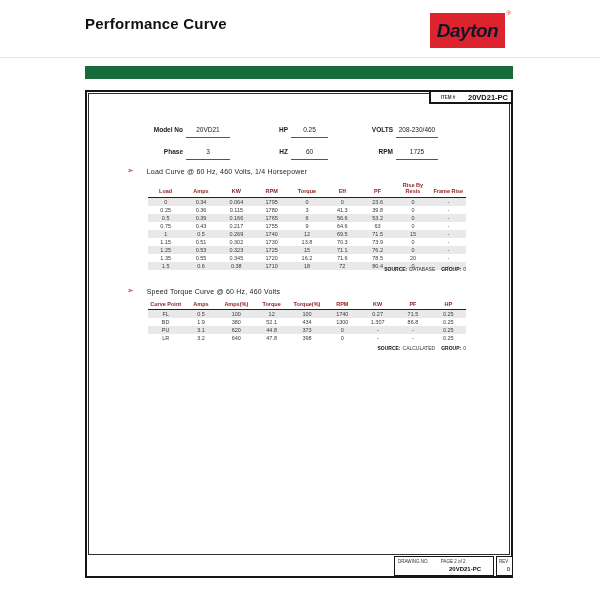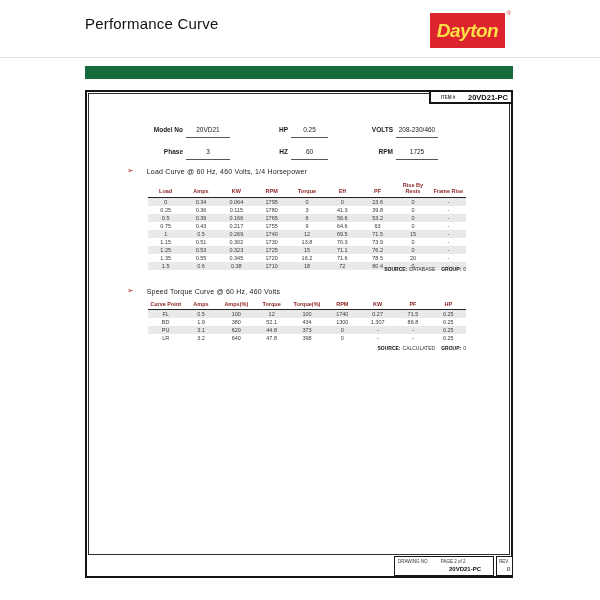--- a/index.html
+++ b/index.html
@@ -1,23 +1,23 @@
 <!DOCTYPE html>
 <html><head>
 <meta charset="utf-8">
 <style>
   * { box-sizing: border-box; margin: 0; padding: 0; }
   html, body { width: 600px; height: 600px; background: #fff; }
   body { position: relative; font-family: "Liberation Sans", sans-serif; color: #111; }
 
-  .page-title { position: absolute; left: 85px; top: 15px; font-size: 15px; font-weight: normal; letter-spacing: .2px; }
+  .page-title { position: absolute; left: 85px; top: 15px; font-size: 15px; font-weight: bold; letter-spacing: .2px; }
 
   .logo { position: absolute; left: 430px; top: 13px; width: 75px; height: 35px;
           background: #dd232d; display: flex; align-items: center; justify-content: center; }
-  .logo-text { color: #fde047; font-size: 19px; font-weight: bold; font-style: italic; letter-spacing: -0.5px; }
+  .logo-text { color: #0f172a; font-size: 19px; font-weight: bold; font-style: italic; letter-spacing: -0.5px; }
   .logo-reg { position: absolute; right: -6px; top: -3px; font-size: 6px; color: #dd232d; font-style: normal; }
 
   .header-rule { position: absolute; left: 0; top: 57px; width: 600px; height: 1px; background: #e4e4e4; }
   .green-bar { position: absolute; left: 85px; top: 66px; width: 428px; height: 13px; background: #176a3c; }
 
   .page-outer { position: absolute; left: 85px; top: 90px; width: 428px; height: 488px; border: 2px solid #161616; }
   .page-inner { position: absolute; left: 88px; top: 93px; width: 422px; height: 462px; border: 1px solid #2e2e2e; }
 
   .item-box { position: absolute; left: 429px; top: 90px; width: 84px; height: 14px; background: #fff;
               border: 2px solid #161616; display: flex; align-items: center; }

